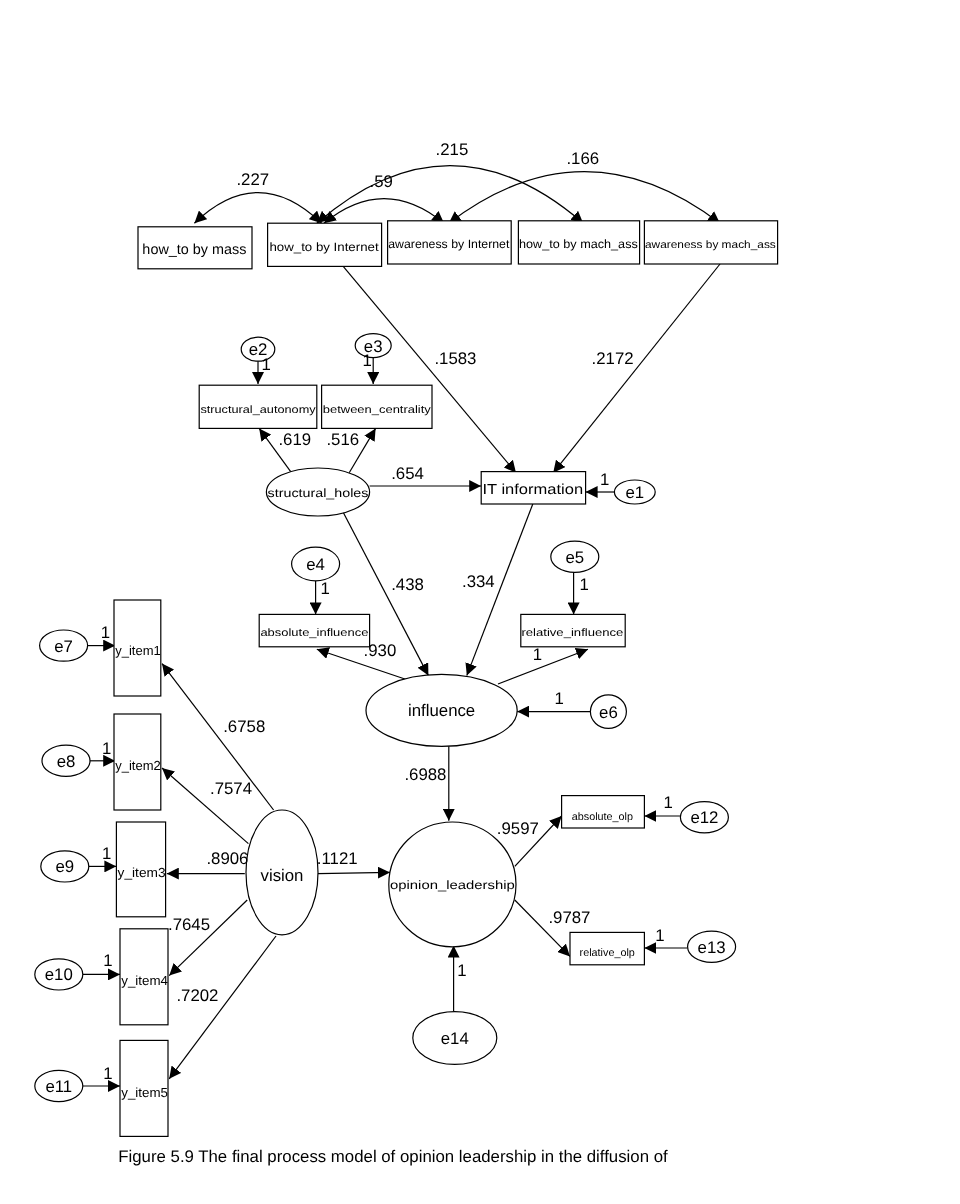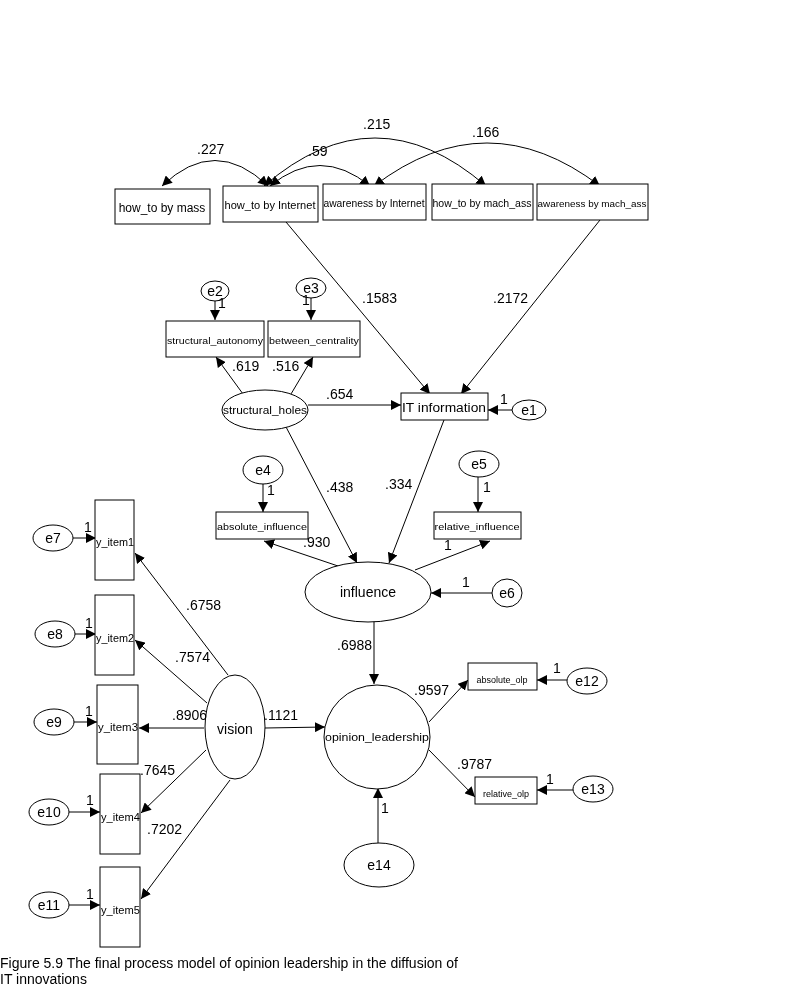--- a/index.html
+++ b/index.html
@@ -1,19 +1,19 @@
 <!DOCTYPE html>
 <html><head>
 <meta charset="utf-8">
 <style>
   html, body { margin: 0; padding: 0; background: #ffffff; }
   body { width: 800px; height: 1003px; position: relative; overflow: hidden; font-family: "Liberation Sans", sans-serif; }
   #diagram { position: absolute; left: 0; top: 0; }
   svg text { font-family: "Liberation Sans", sans-serif; fill: #000; }
-  .caption { position: absolute; left: 0; width: 655px; top: 955px; text-align: left; font-size: 14px; line-height: 16px; color: #000; font-family: "Liberation Sans", sans-serif; }
+  .caption { position: absolute; left: 0; width: 655px; top: 955px; text-align: center; font-size: 14px; line-height: 16px; color: #000; font-family: "Liberation Sans", sans-serif; }
 </style>
 </head>
 <body>
 
 <svg id="diagram" width="800" height="1003" viewBox="0 0 800 1003" xmlns="http://www.w3.org/2000/svg">
   <defs>
     <marker id="ah" viewBox="0 0 10 10" refX="10" refY="5" markerWidth="10" markerHeight="10" markerUnits="userSpaceOnUse" orient="auto">
       <path d="M0,0 L10,5 L0,10 z" fill="#000"></path>
     </marker>
     <marker id="ahs" viewBox="0 0 10 10" refX="0" refY="5" markerWidth="10" markerHeight="10" markerUnits="userSpaceOnUse" orient="auto">
@@ -187,14 +187,13 @@
     <text x="86" y="805">1</text>
     <text x="86" y="899">1</text>
     <text x="553" y="673">1</text>
     <text x="546" y="784">1</text>
     <text x="381" y="813">1</text>
   </g>
 </svg>
 
 <div class="caption">
   <div>Figure 5.9 The final process model of opinion leadership in the diffusion of</div>
-  <div>IT innovations</div>
 </div>
 
 </body></html>

